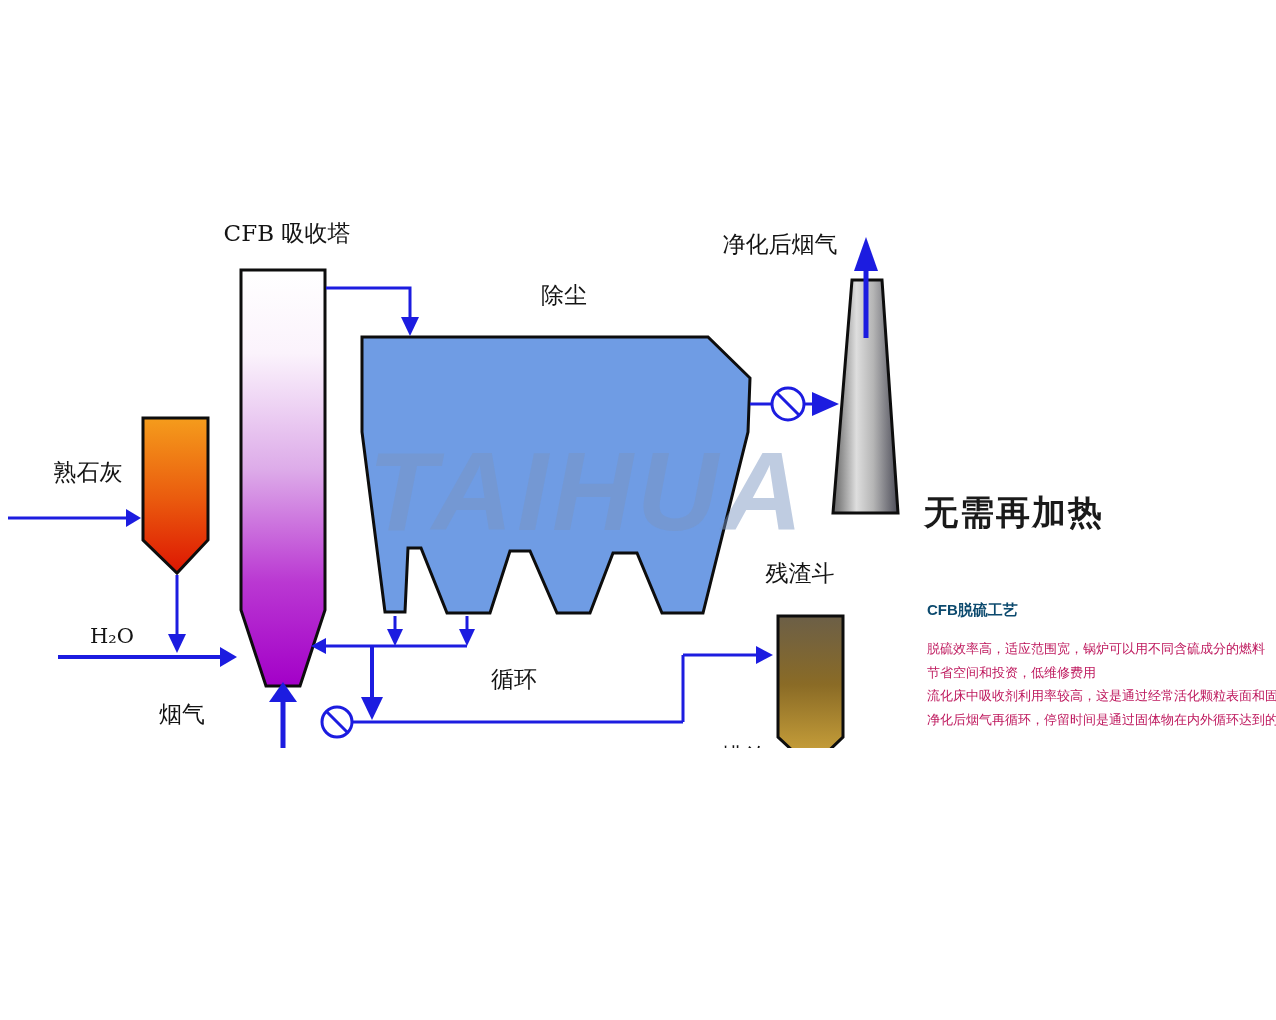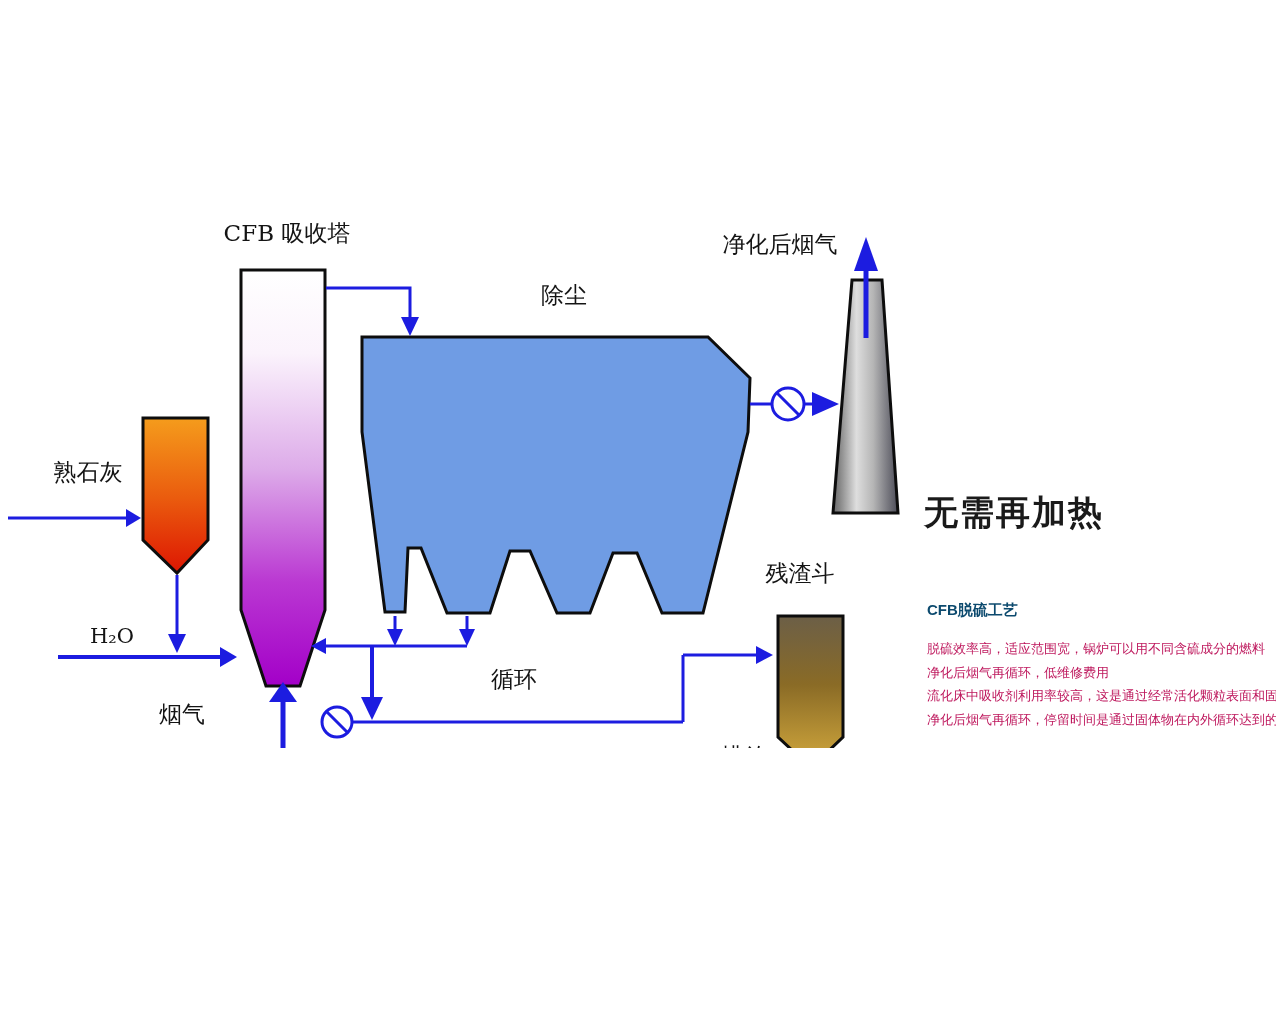--- a/index.html
+++ b/index.html
@@ -129,23 +129,24 @@
     <text class="diagram-label" font-size="23" text-anchor="middle" x="564" y="303">除尘</text>
     <text class="diagram-label" font-size="23" text-anchor="middle" x="780" y="252">净化后烟气</text>
     <text class="diagram-label" font-size="23" text-anchor="middle" x="88" y="480">熟石灰</text>
     <text class="diagram-label" font-size="21" text-anchor="middle" x="112" y="643">H₂O</text>
     <text class="diagram-label" font-size="23" text-anchor="middle" x="182" y="722">烟气</text>
     <text class="diagram-label" font-size="23" text-anchor="middle" x="514" y="687">循环</text>
     <text class="diagram-label" font-size="23" text-anchor="middle" x="800" y="581">残渣斗</text>
     <text class="diagram-label" font-size="23" text-anchor="middle" x="744" y="764">排放</text>
   </svg>
 
+  <div id="watermark">TAIHUA</div>
 
   <div id="panel-title">无需再加热</div>
   <div id="panel-subtitle">CFB脱硫工艺</div>
   <div id="panel-desc">
     <div class="desc-line">脱硫效率高，适应范围宽，锅炉可以用不同含硫成分的燃料</div>
-    <div class="desc-line">净化后烟气再循环，低维修费用</div>
+    <div class="desc-line">节省空间和投资，低维修费用</div>
     <div class="desc-line">流化床中吸收剂利用率较高，这是通过经常活化颗粒表面和固体</div>
     <div class="desc-line">净化后烟气再循环，停留时间是通过固体物在内外循环达到的</div>
   </div>
 
 </div>
 
 </body></html>

